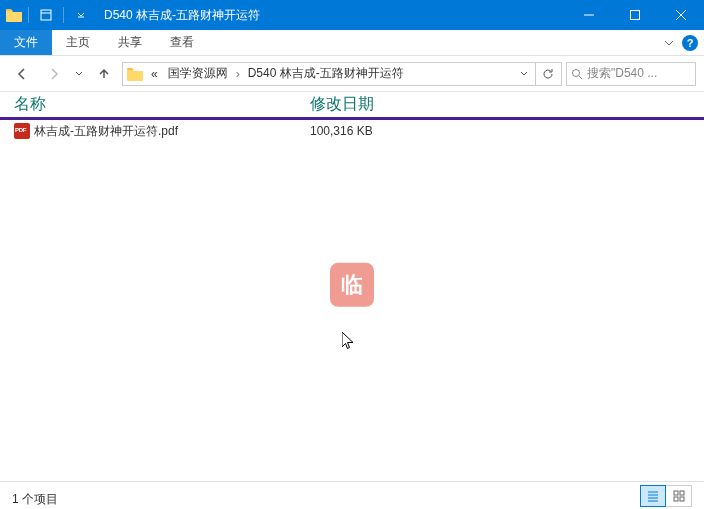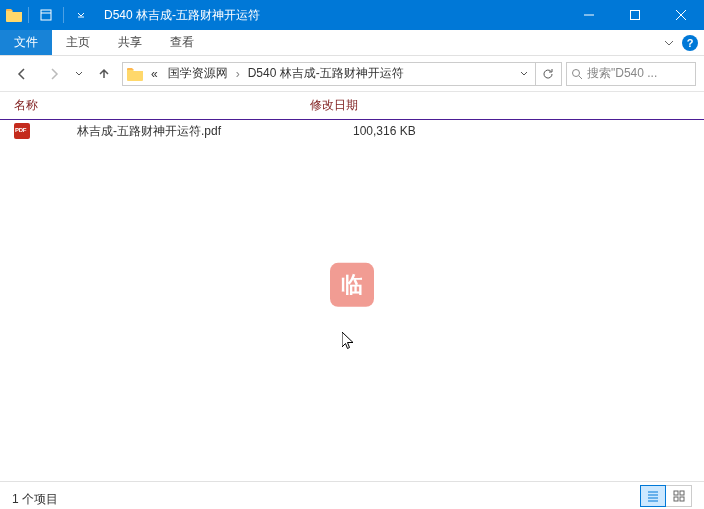--- a/index.html
+++ b/index.html
@@ -28,28 +28,28 @@
   .nav-dd { width: 14px; height: 26px; display: flex; align-items: center; justify-content: center; color: #555; }
   .addr-bar { flex: 1; height: 24px; border: 1px solid #ccc; display: flex; align-items: center; font-size: 12px; padding: 0 2px; gap: 2px; }
   .addr-seg { padding: 0 4px; color: #333; }
   .addr-sep { color: #888; padding: 0 2px; }
   .addr-end { flex: 1; }
   .addr-dd { width: 20px; display: flex; align-items: center; justify-content: center; border-left: 1px solid transparent; height: 100%; }
   .addr-refresh { width: 24px; display: flex; align-items: center; justify-content: center; border-left: 1px solid #ccc; height: 100%; }
   .search-box { width: 130px; height: 24px; border: 1px solid #ccc; display: flex; align-items: center; font-size: 12px; color: #888; padding: 0 4px; gap: 4px; }
   
   .content { position: absolute; top: 92px; left: 0; right: 0; bottom: 28px; background: #fff; }
-  .col-headers { height: 28px; display: flex; align-items: center; font-size: 12px; color: #7f1d1d; border-bottom: 1px solid #4c1d95; }
+  .col-headers { height: 28px; display: flex; align-items: center; font-size: 16px; color: #0f766e; border-bottom: 3px solid #4c1d95; }
   .col-name { width: 310px; padding-left: 14px; }
   .col-date { width: 130px; }
   .col-size { width: 100px; }
   .file-row { height: 22px; display: flex; align-items: center; font-size: 12px; color: #333; }
   .pdf-ico { width: 16px; height: 16px; margin-left: 14px; margin-right: 4px; background: #c42b1c; border-radius: 2px; position: relative; }
   .pdf-ico::after { content: "PDF"; position: absolute; color: #fff; font-size: 6px; font-weight: bold; left: 1px; top: 4px; letter-spacing: -0.3px; }
-  .fn { width: 276px; margin-left: 43px; }
+  .fn { width: 276px; }
   .fd { width: 130px; }
   .fs { width: 100px; padding-right: 20px; }
   
   .watermark { position: absolute; left: 50%; top: 50%; transform: translate(-50%, -55%); display: flex; align-items: center; gap: 6px; opacity: 0.55; pointer-events: none; }
   .wm-badge { width: 44px; height: 44px; background: #e74c3c; border-radius: 8px; display: flex; align-items: center; justify-content: center; color: #fff; font-size: 22px; font-weight: bold; }
   .wm-text-cn { font-size: 26px; color: #d5a89a; letter-spacing: 2px; }
   .wm-domain { position: absolute; left: 55px; top: 12px; font-size: 16px; color: #c85a5a; font-weight: 500; }
   
   .cursor { position: absolute; left: 342px; top: 240px; pointer-events: none; }
   

